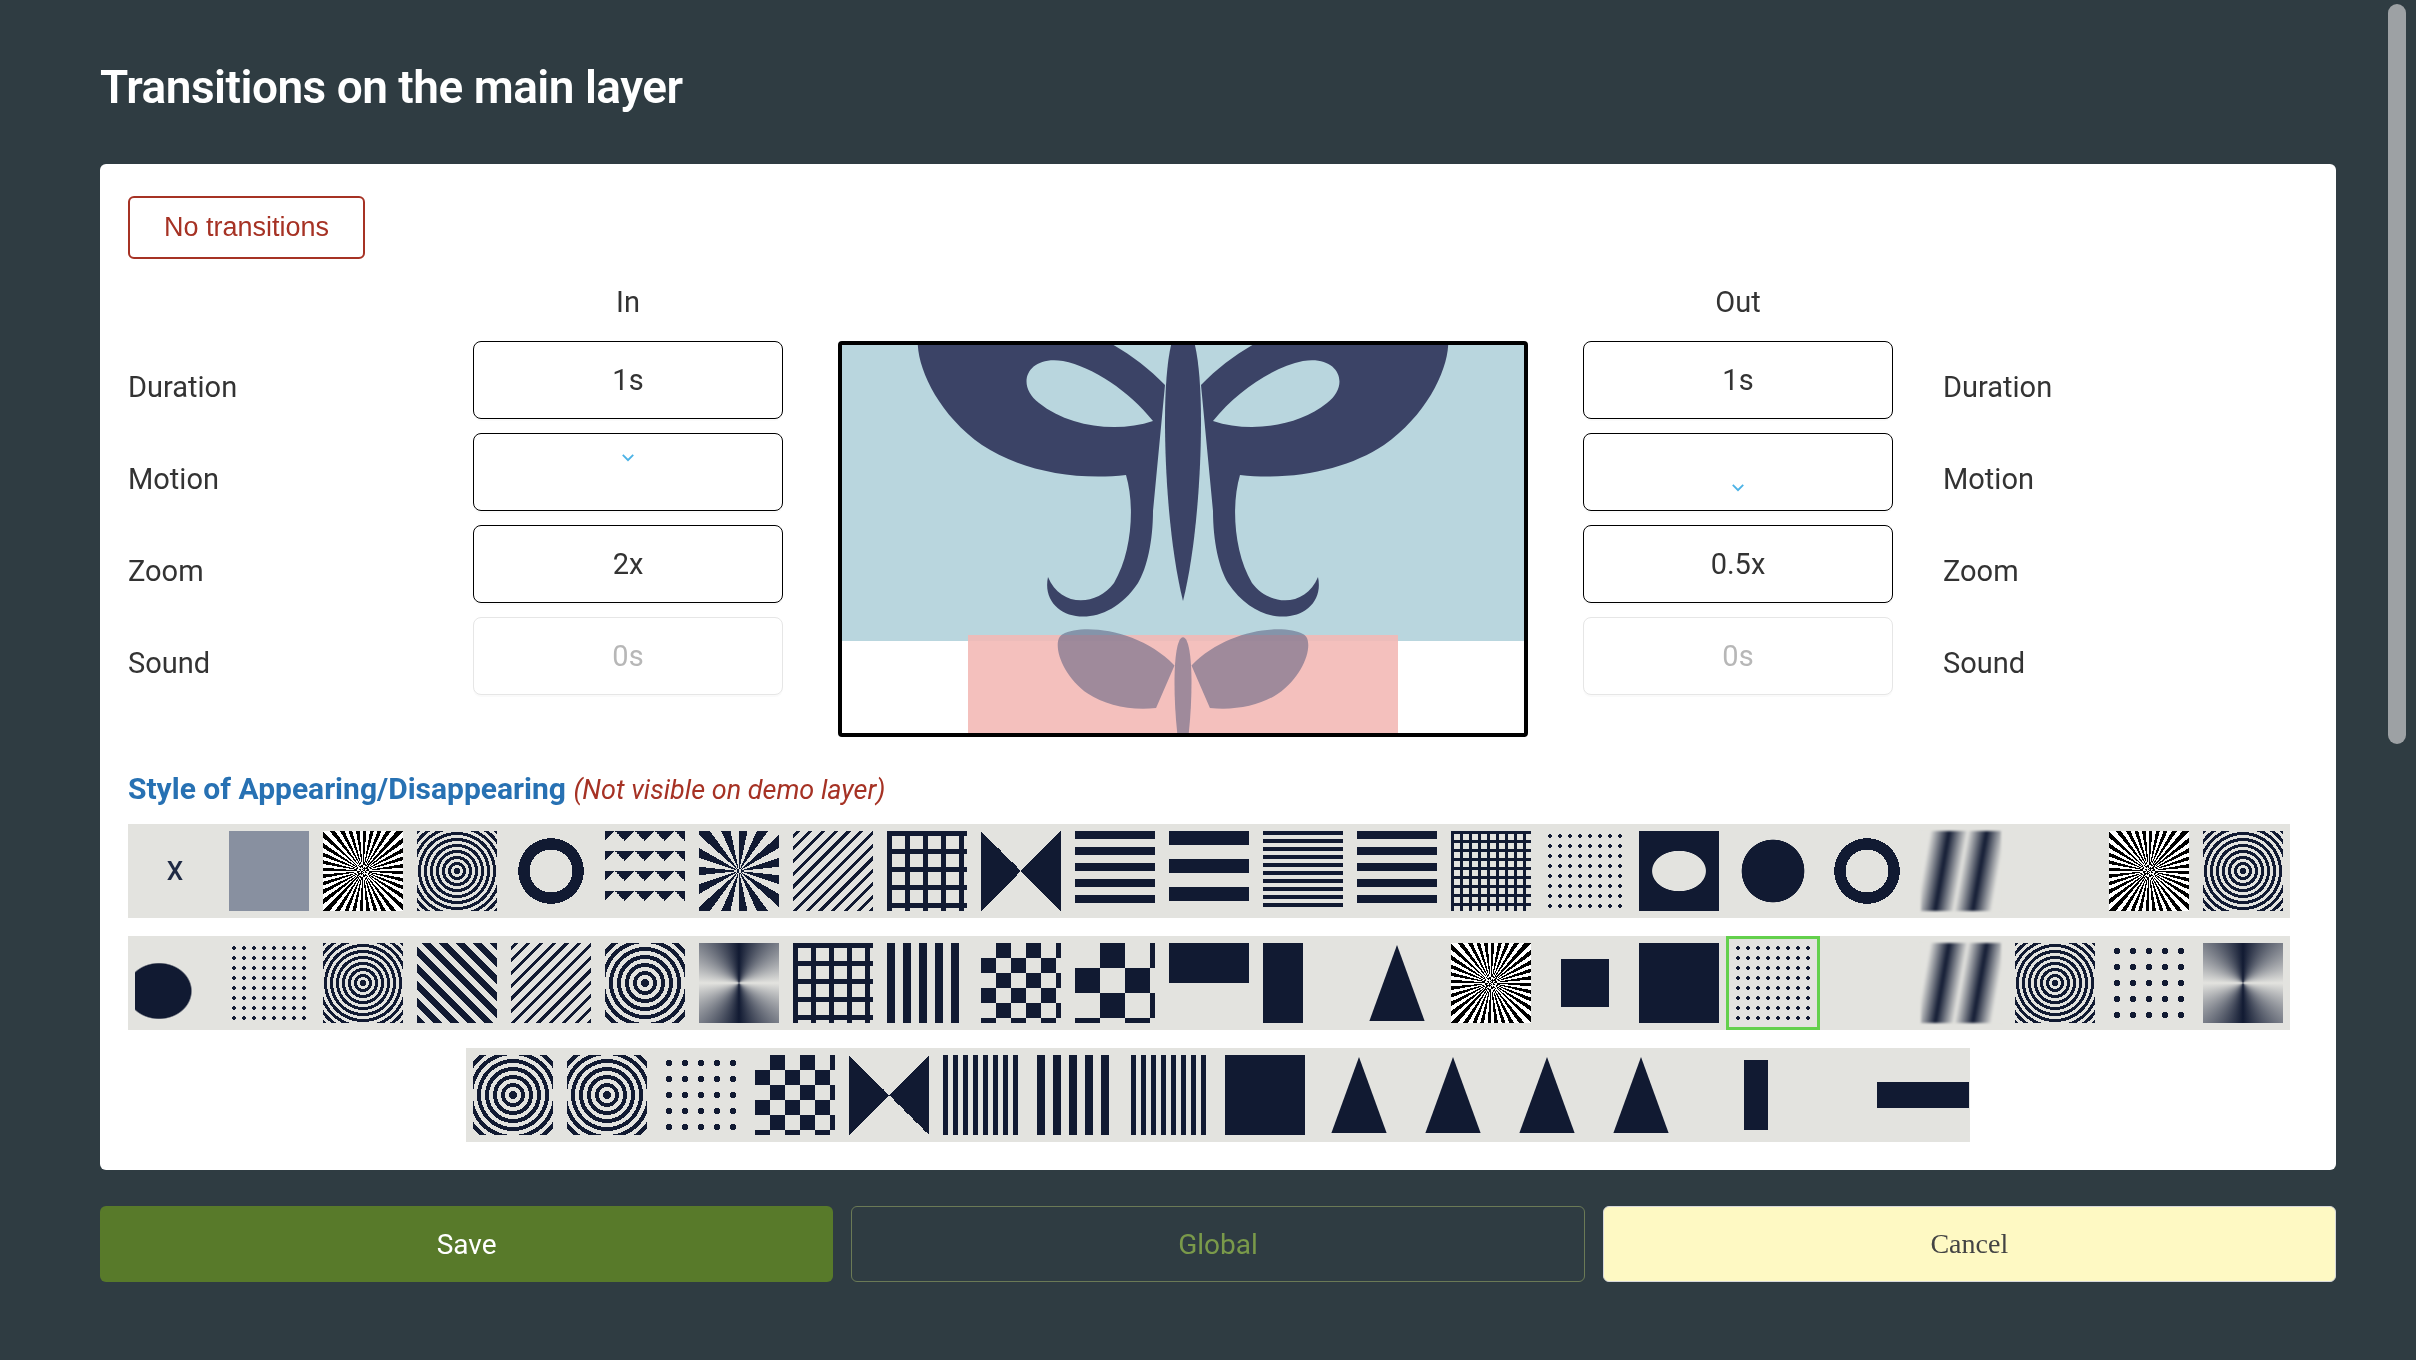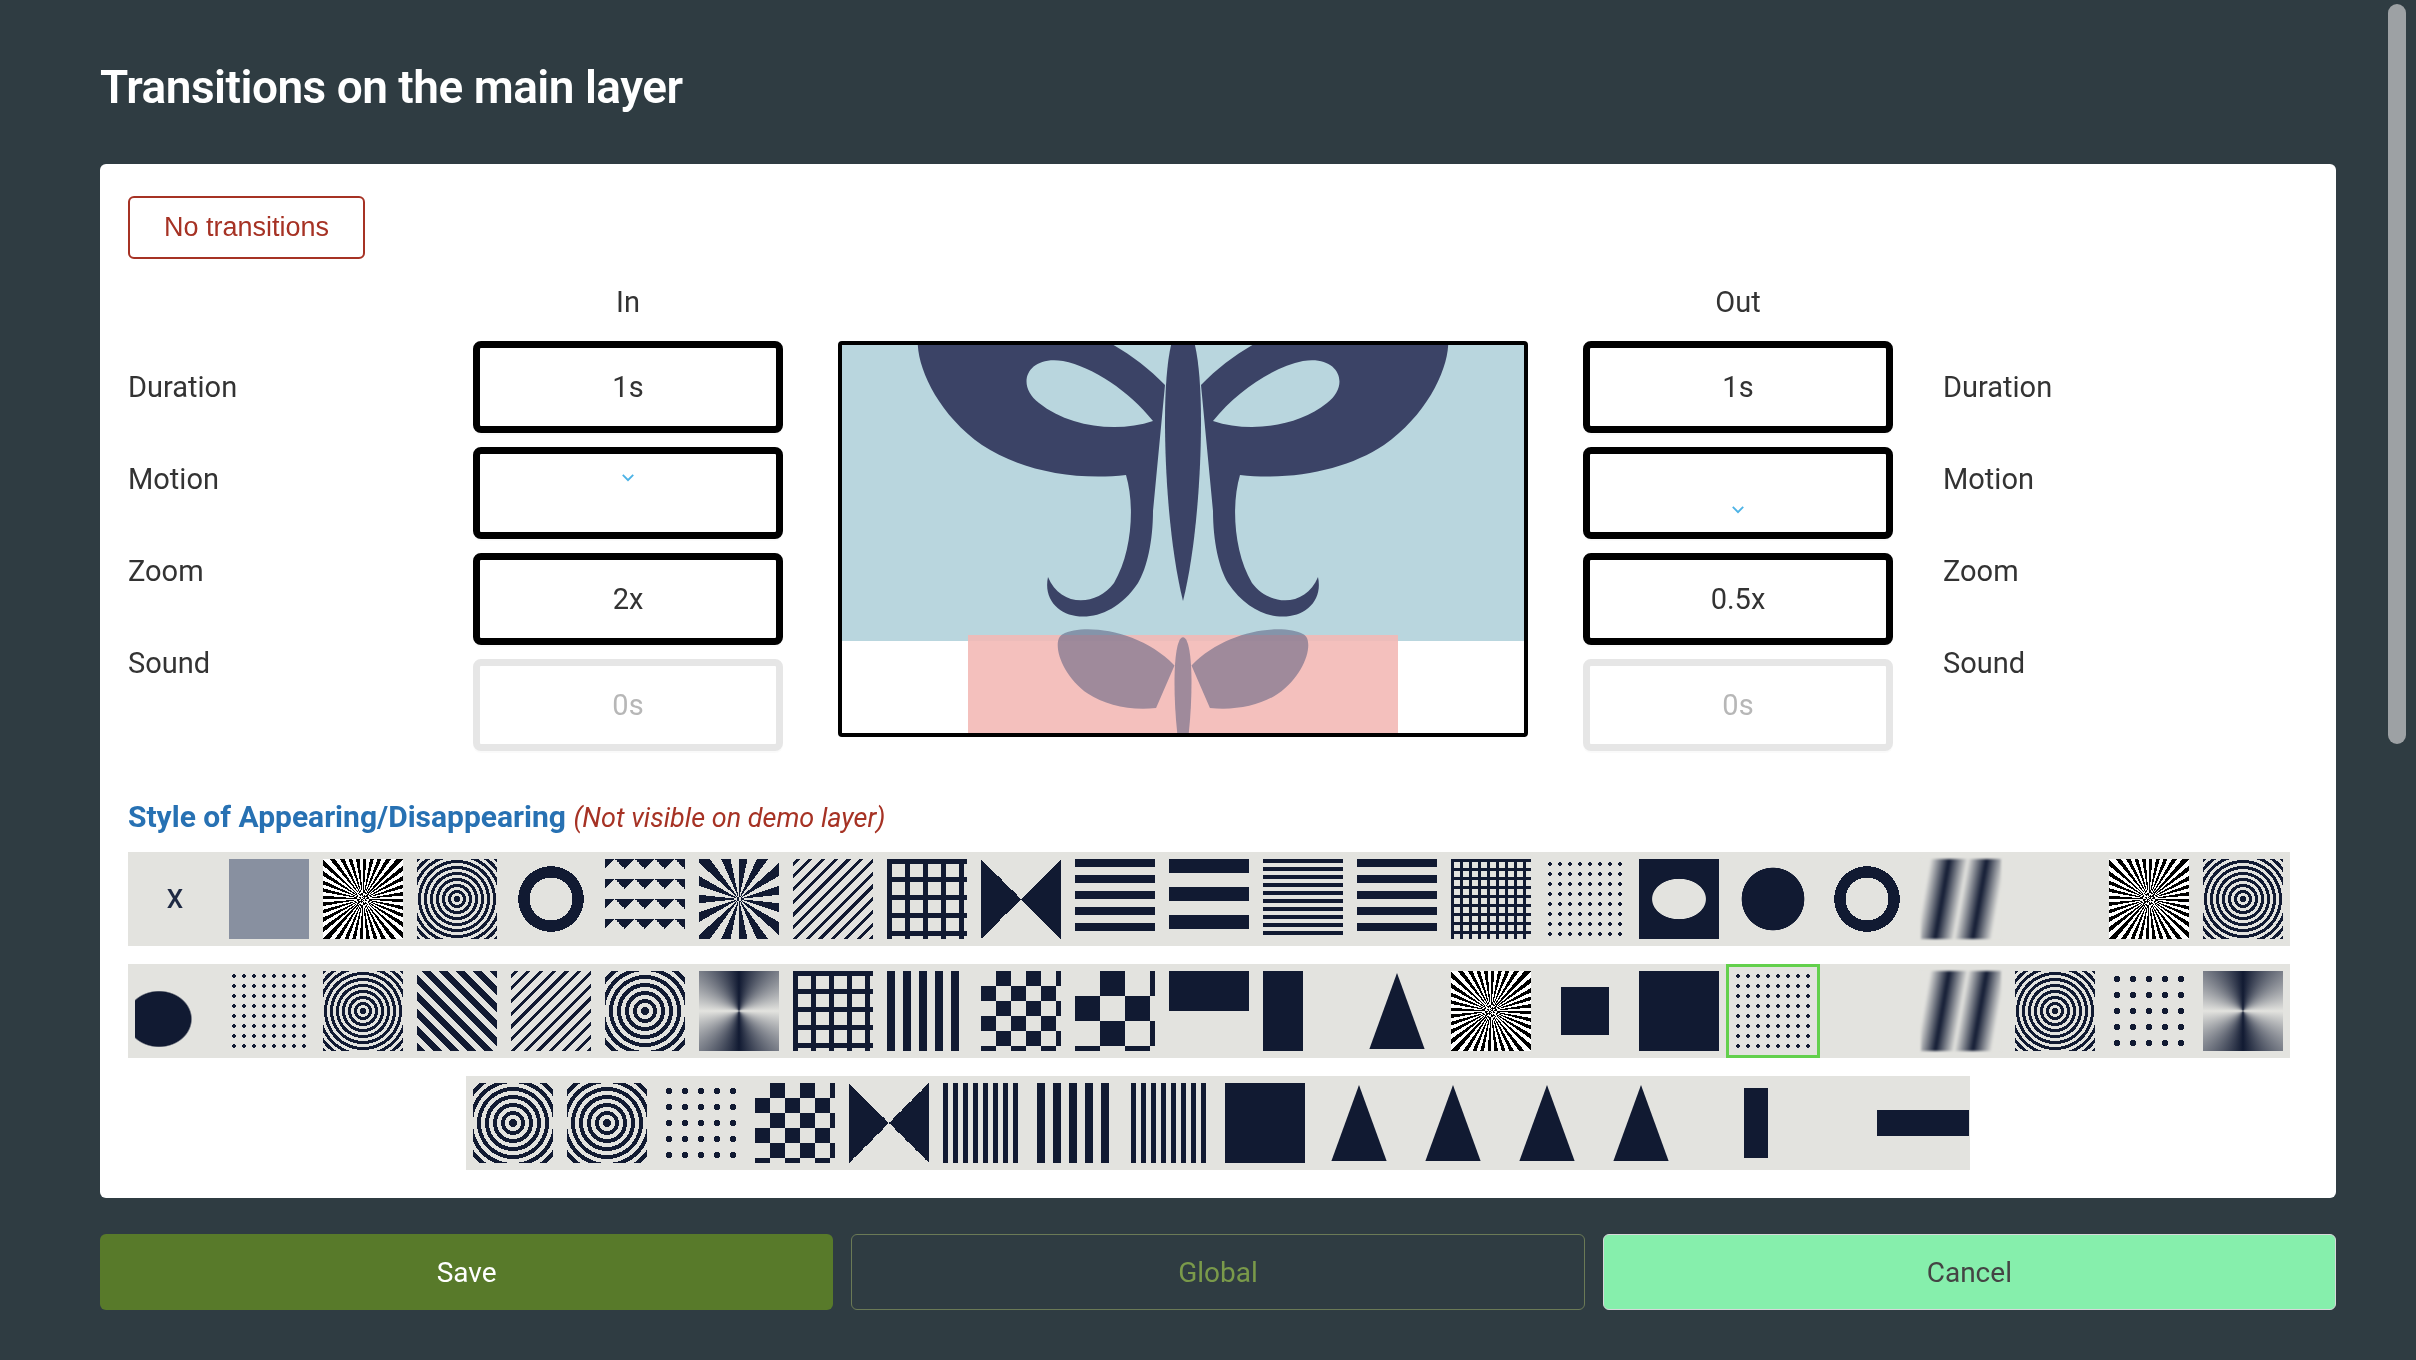--- a/index.html
+++ b/index.html
@@ -71,22 +71,22 @@
     .col-inputs .col-header {
       height:56px;
       font-size:29px;
       text-align:center;
       display:flex;
       align-items:flex-start;
       justify-content:center;
     }
     .inp {
       width: 100%;
-      height: 92px;
-      border: 7px solid #000000;
+      height: 78px;
+      border: 1px solid #000000;
       border-radius: 8px;
       box-shadow: 0 2px 0 rgba(0,0,0,0.02);
       margin-bottom: 14px;
       display:flex;
       align-items:center;
       justify-content:center;
       font-size: 29px;
       color:#333;
       cursor:pointer;
       background:#fff;
@@ -250,21 +250,21 @@
       border-radius: 6px;
       font-size: 28px;
       display:flex;
       align-items:center;
       justify-content:center;
       cursor:pointer;
       border:1px solid transparent;
     }
     .btn-save { background:#587a2a; color:#fff; }
     .btn-global { background:transparent; color:#7a9a4a; border:1px solid #6b7a56; }
-    .btn-cancel { background:#86efac; color:#444; border:1px solid #d7d8da; }
+    .btn-cancel { background:#fef9c3; color:#444; border:1px solid #d7d8da;font-family:Liberation Serif, serif; }
 
     
     .scrollbar {
       position:fixed;
       right:10px;
       top:0;
       width:18px;
       height:100%;
       background:transparent;
     }

